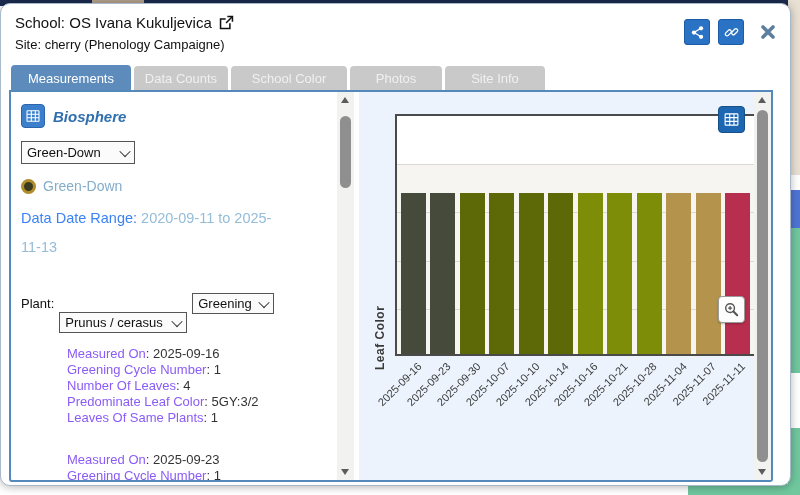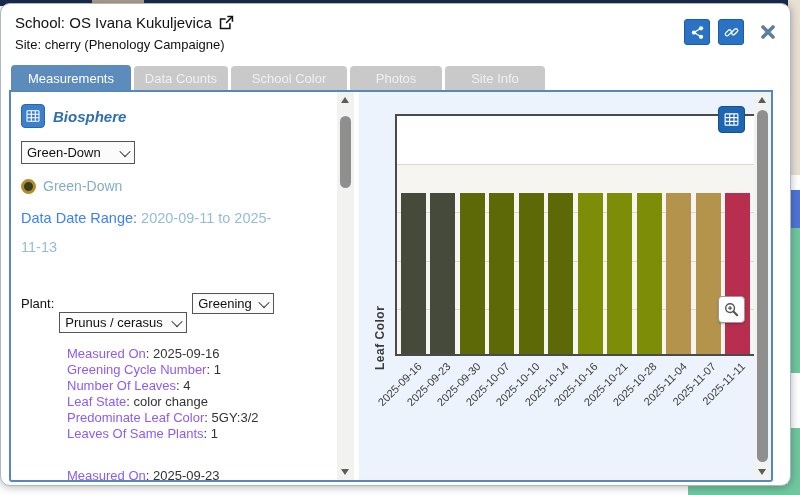--- a/index.html
+++ b/index.html
@@ -200,21 +200,20 @@
           <span>Greening</span>
           <span class="chev"></span>
         </span>
       </div>
 
       <div id="measure-list">
           <div class="measure-block">
             <div class="mrow"><span class="mlabel">Measured On</span><span>: </span><span>2025-09-16</span></div>
             <div class="mrow"><span class="mlabel">Greening Cycle Number</span><span>: </span><span>1</span></div>
             <div class="mrow"><span class="mlabel">Number Of Leaves</span><span>: </span><span>4</span></div>
-            <div class="mrow"><span class="mlabel">Leaf State</span><span>: </span><span>color change</span></div>
             <div class="mrow"><span class="mlabel">Predominate Leaf Color</span><span>: </span><span>5GY:3/2</span></div>
             <div class="mrow"><span class="mlabel">Leaves Of Same Plants</span><span>: </span><span>1</span></div>
           </div>
           <div class="measure-block">
             <div class="mrow"><span class="mlabel">Measured On</span><span>: </span><span>2025-09-23</span></div>
             <div class="mrow"><span class="mlabel">Greening Cycle Number</span><span>: </span><span>1</span></div>
           </div>
         </div>
     </div>
 

